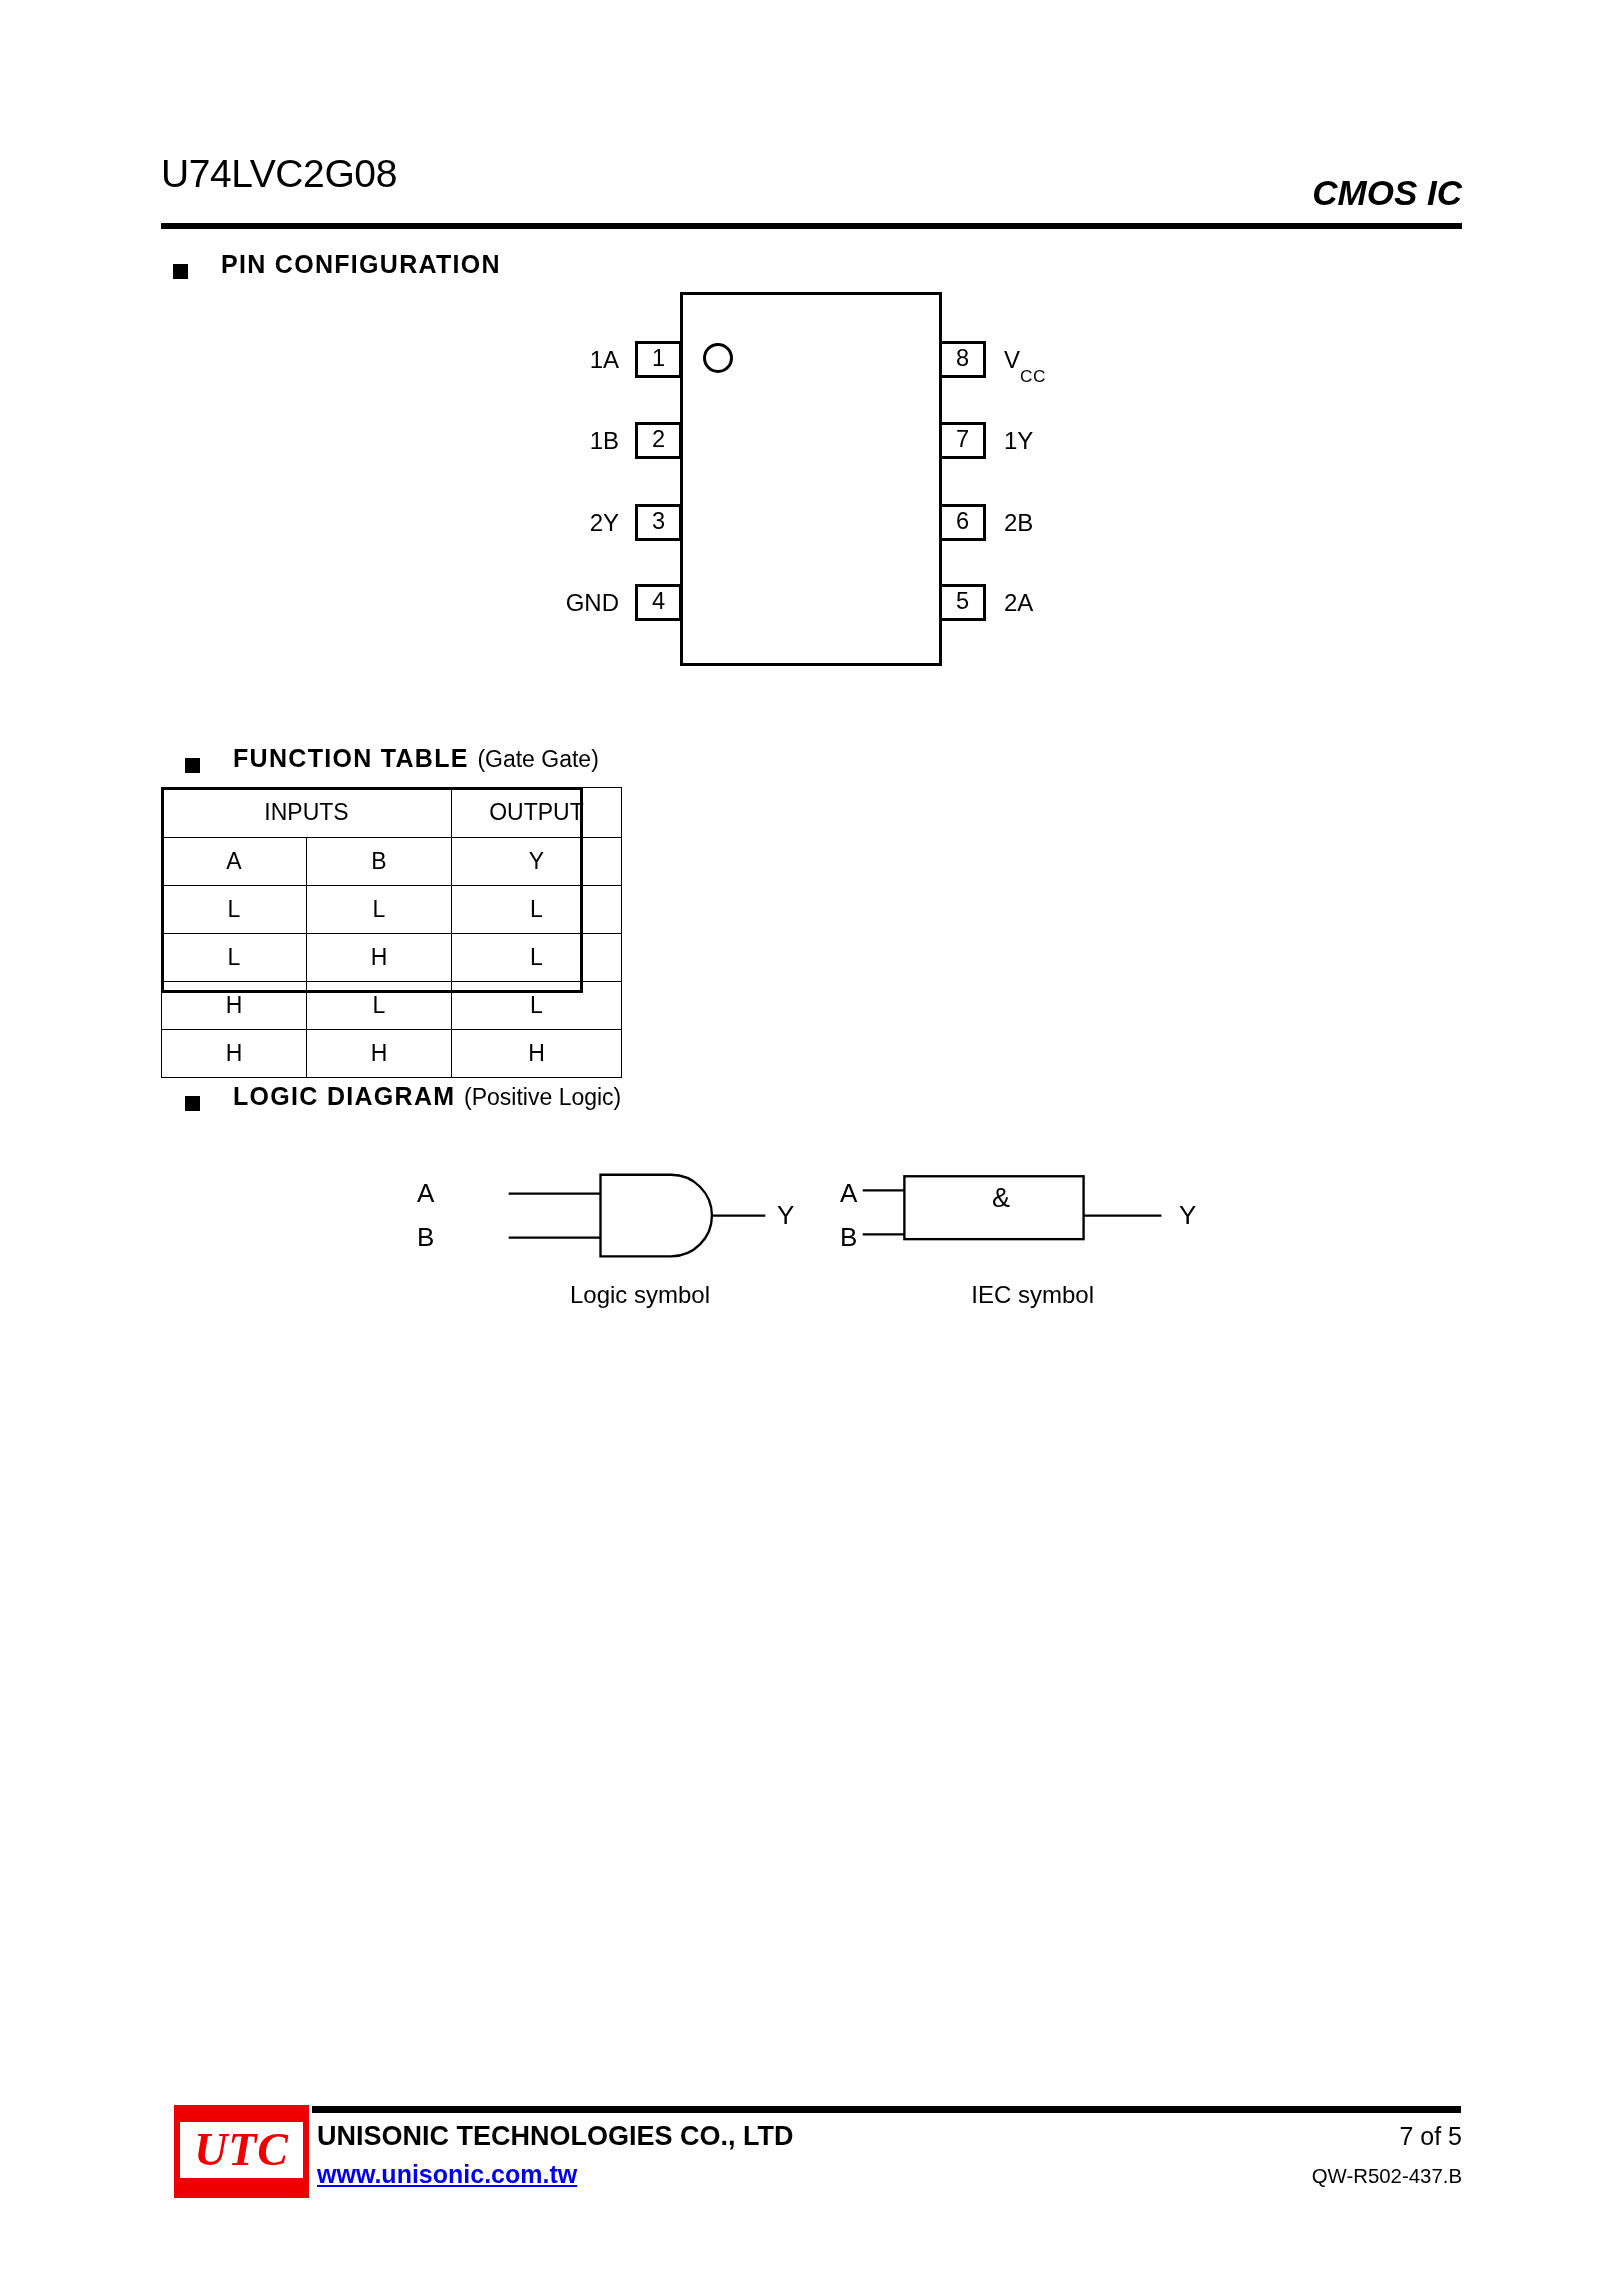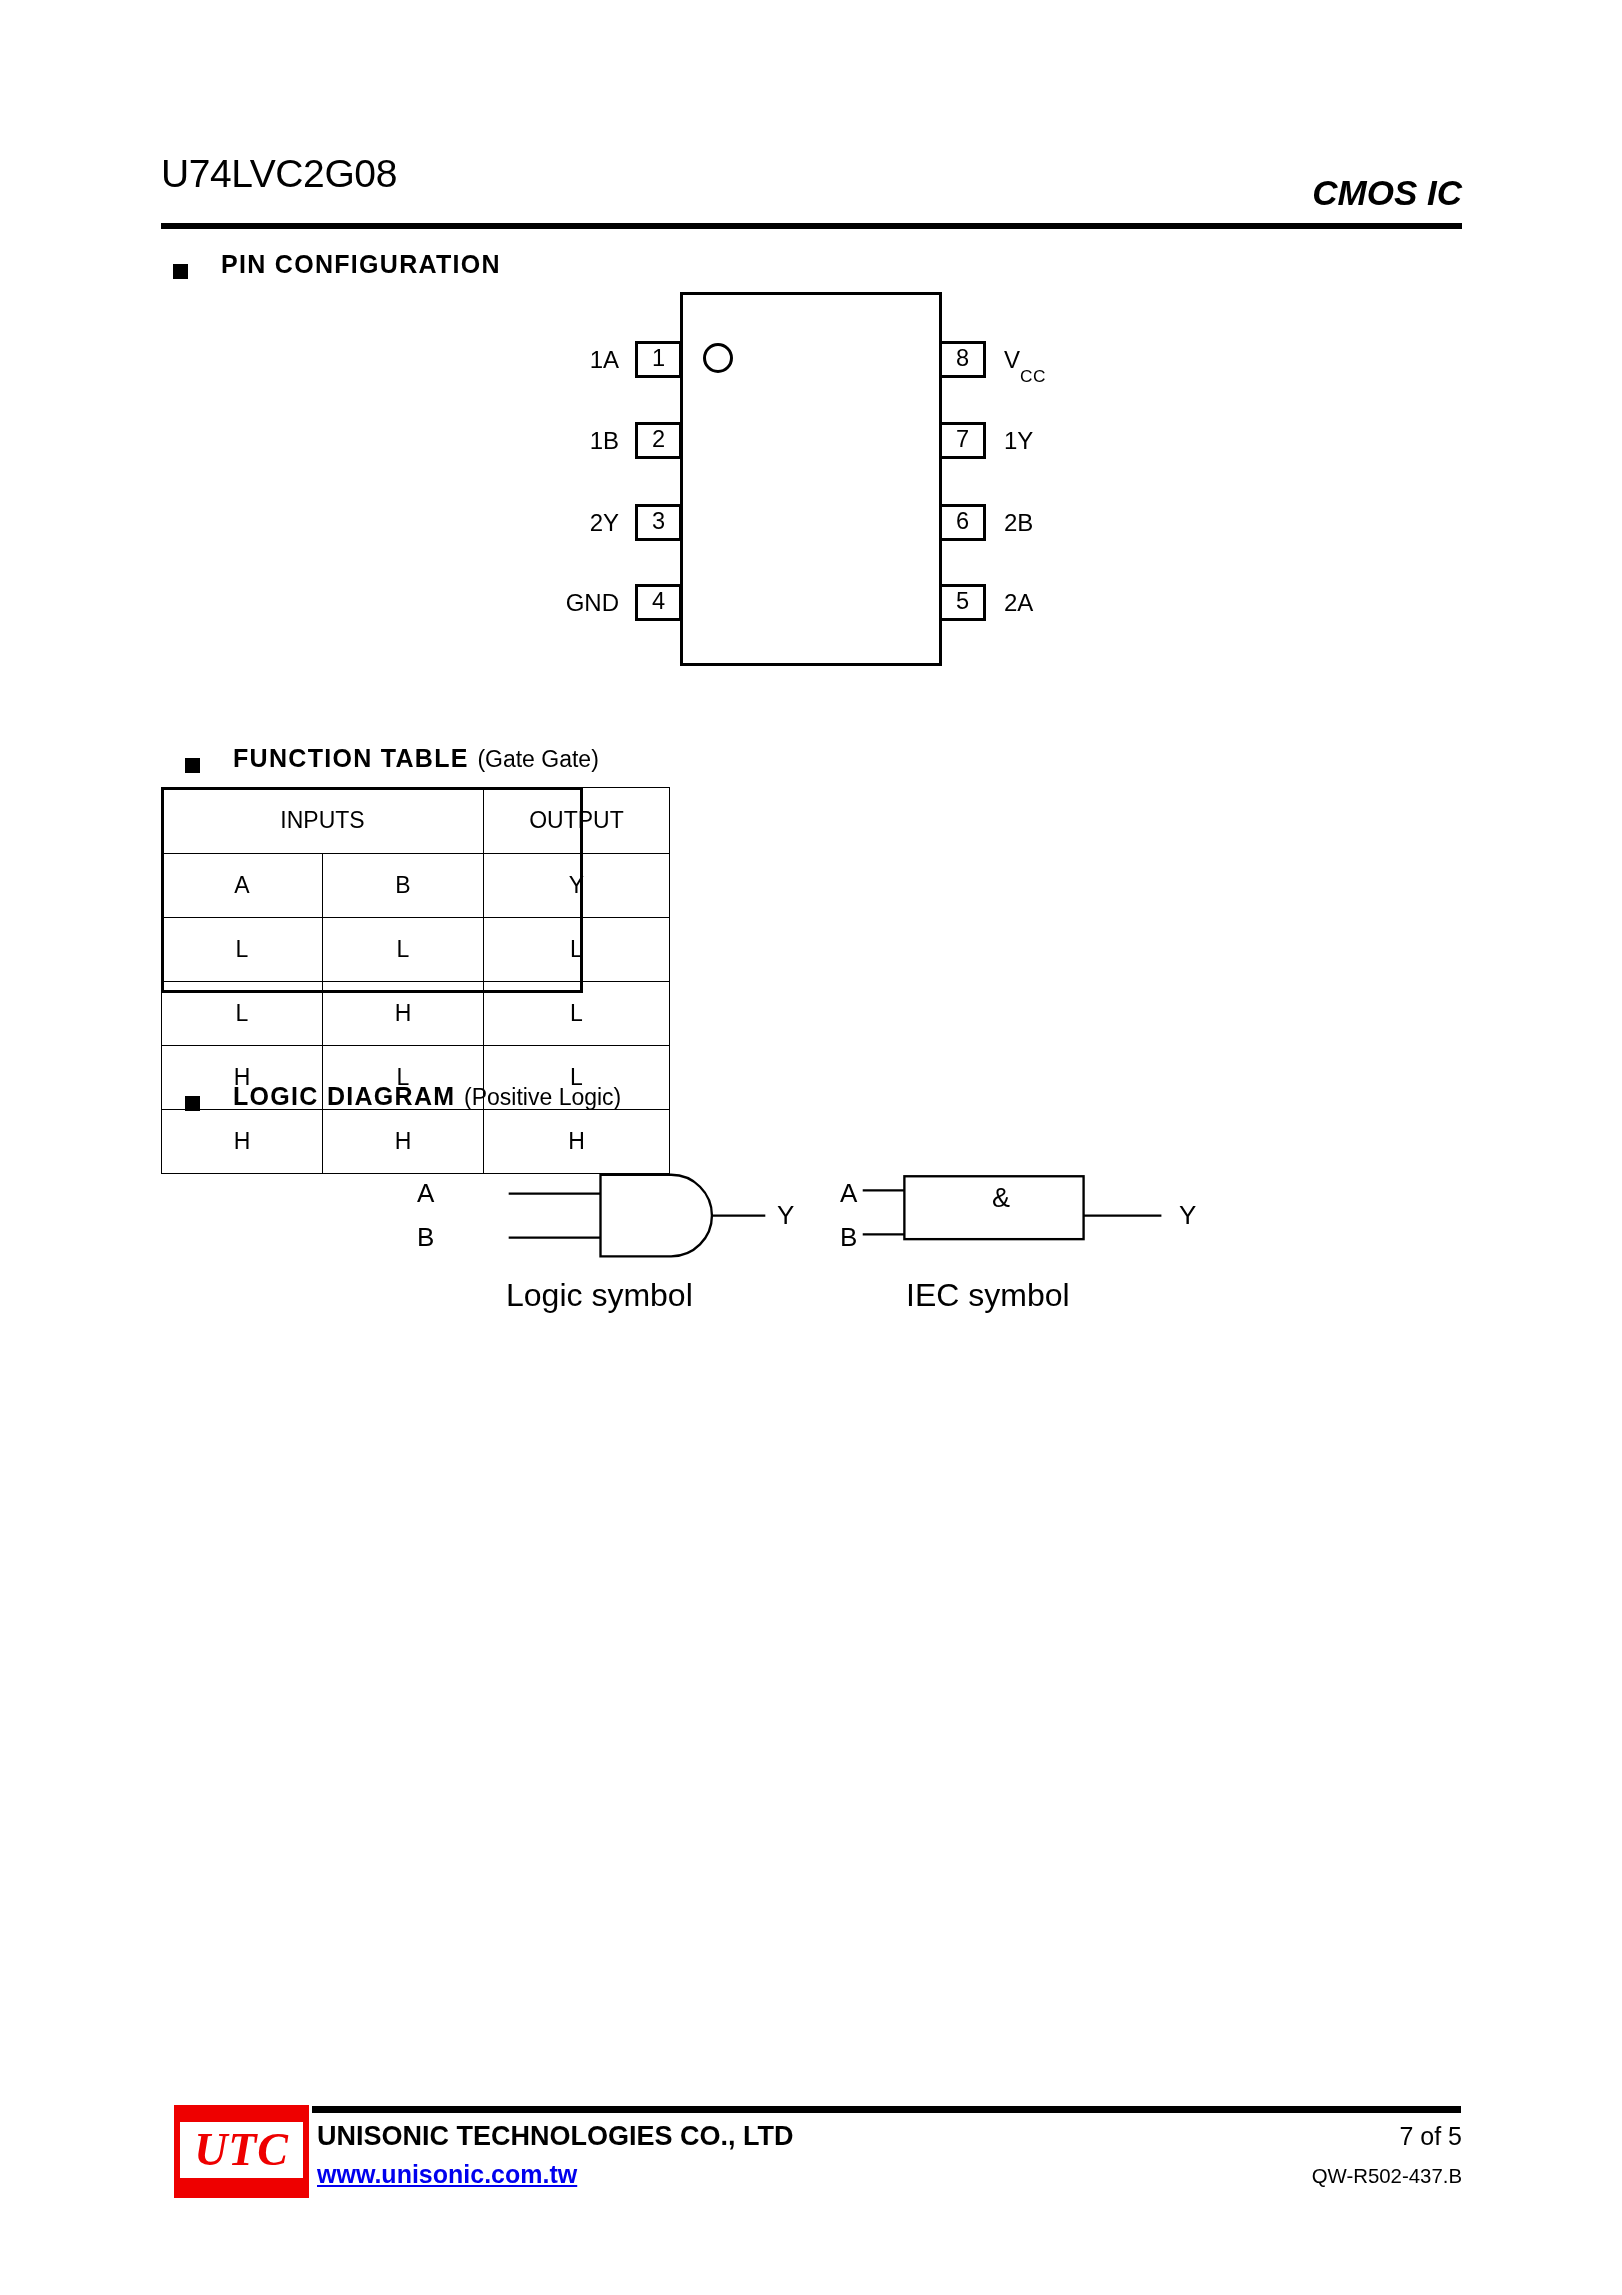--- a/index.html
+++ b/index.html
@@ -148,21 +148,21 @@
     left: 161px;
     top: 787px;
     border-collapse: collapse;
     background: #ffffff;
   }
   #function-table td {
     border: 1.6px solid #000000;
     font-size: 23px;
     text-align: center;
     height: 31px;
-    padding: 16px;
+    padding: 8px;
     font-weight: normal;
   }
   #function-table td.col-a { width: 128px; }
   #function-table td.col-b { width: 128px; }
   #function-table td.col-y { width: 153px; }
   #function-table td.span-inputs { width: 256px; }
   #function-table tr.head-row td { height: 33px; }
   #table-outline {
     position: absolute;
     left: 161px;
@@ -183,24 +183,24 @@
     height: 173px;
   }
   .gate-label {
     position: absolute;
     font-size: 26px;
     line-height: 28px;
     white-space: nowrap;
   }
   .gate-caption {
     position: absolute;
-    font-size: 32px;
+    font-size: 24px;
     line-height: 28px;
     white-space: nowrap;
-    text-align: left;
+    text-align: right;
   }
 
   
   #footer-rule {
     position: absolute;
     left: 312px;
     top: 2106px;
     width: 1149px;
     height: 7px;
     background: #000000;

